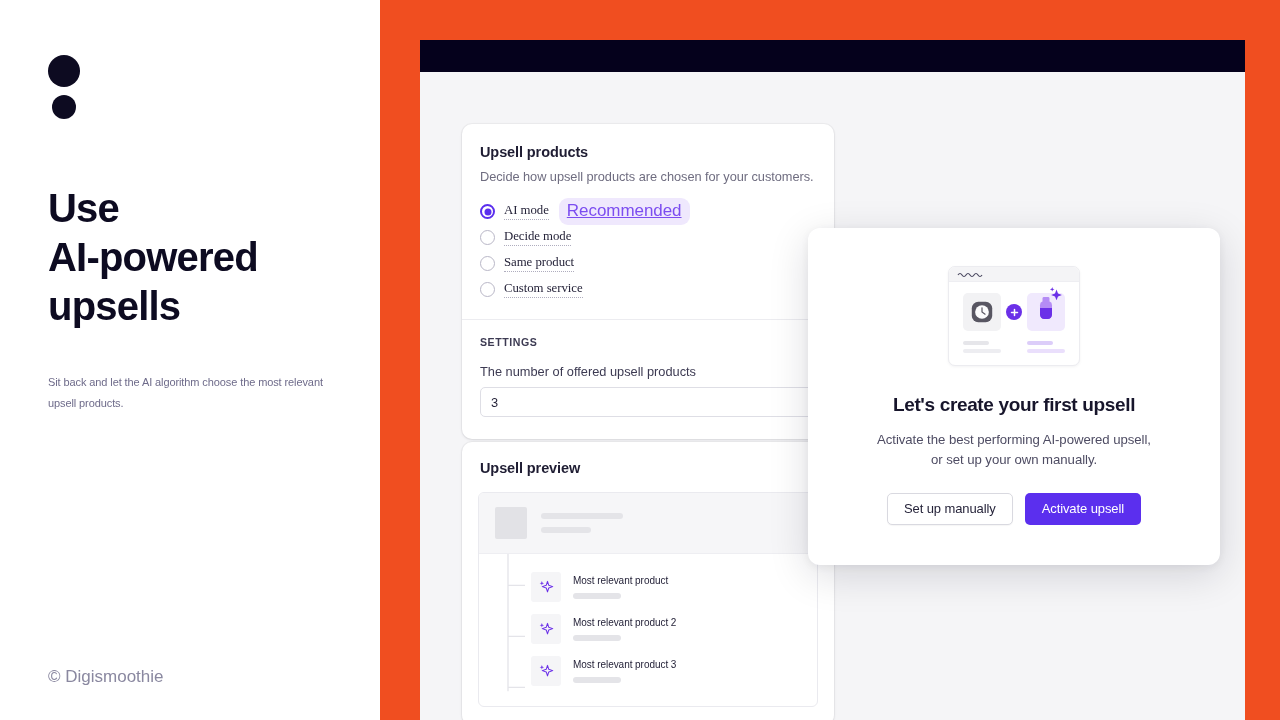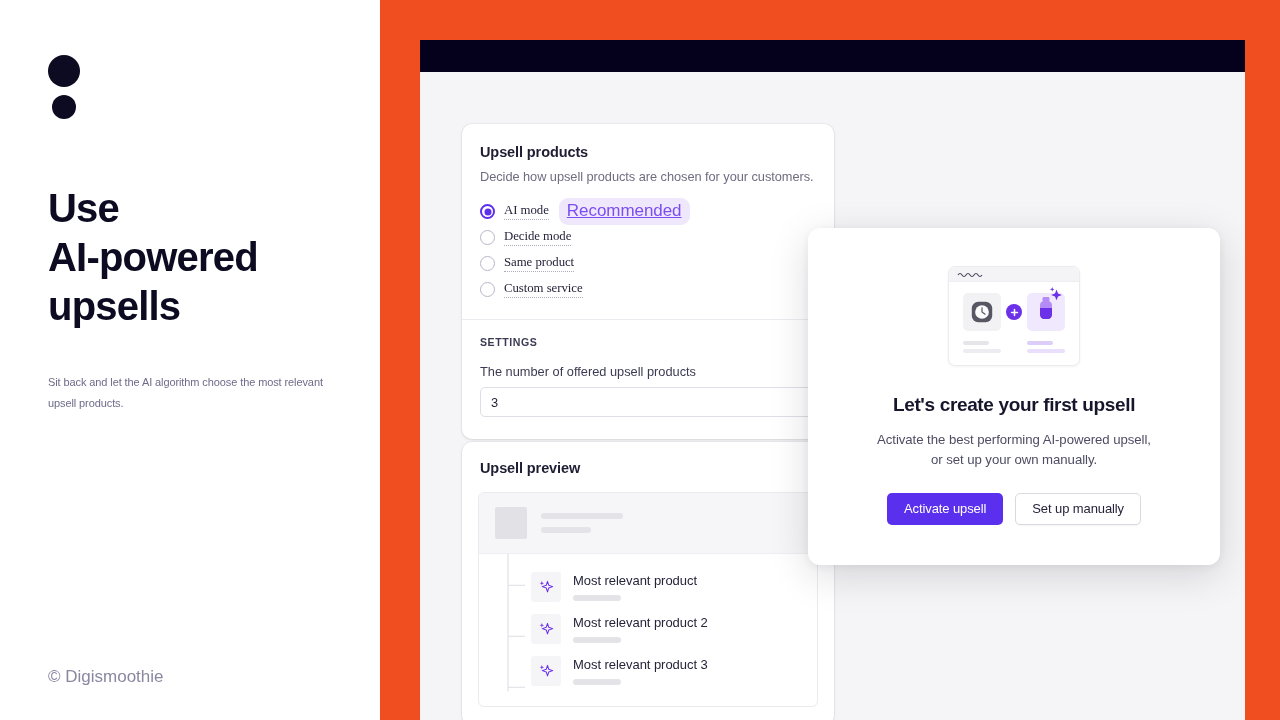--- a/index.html
+++ b/index.html
@@ -222,21 +222,21 @@
   }
   .prow-icon {
     width: 30px; height: 30px;
     background: #F5F5F7;
     border-radius: 3px;
     flex: 0 0 30px;
     display: flex; align-items: center; justify-content: center;
   }
   .prow-text { margin-left: 12px; }
   .prow-name {
-    font-size: 13px;
+    font-size: 10px;
     color: #26243A;
     letter-spacing: -0.05px;
   }
   .prow-bar {
     margin-top: 7px;
     width: 48px; height: 6px;
     background: #E4E4E8;
     border-radius: 3px;
   }
 
@@ -538,22 +538,22 @@
           </div>
 
           <div class="modal-title">Let's create your first upsell</div>
 
           <div class="modal-desc">
             <div>Activate the best performing AI-powered upsell,</div>
             <div>or set up your own manually.</div>
           </div>
 
           <div class="modal-actions">
+            <div class="btn btn-secondary">Set up manually</div>
             <div class="btn btn-primary">Activate upsell</div>
-            <div class="btn btn-secondary">Set up manually</div>
           </div>
 
         </div>
 
       </div>
     </div>
   </div>
 </div>
 
 </body></html>

